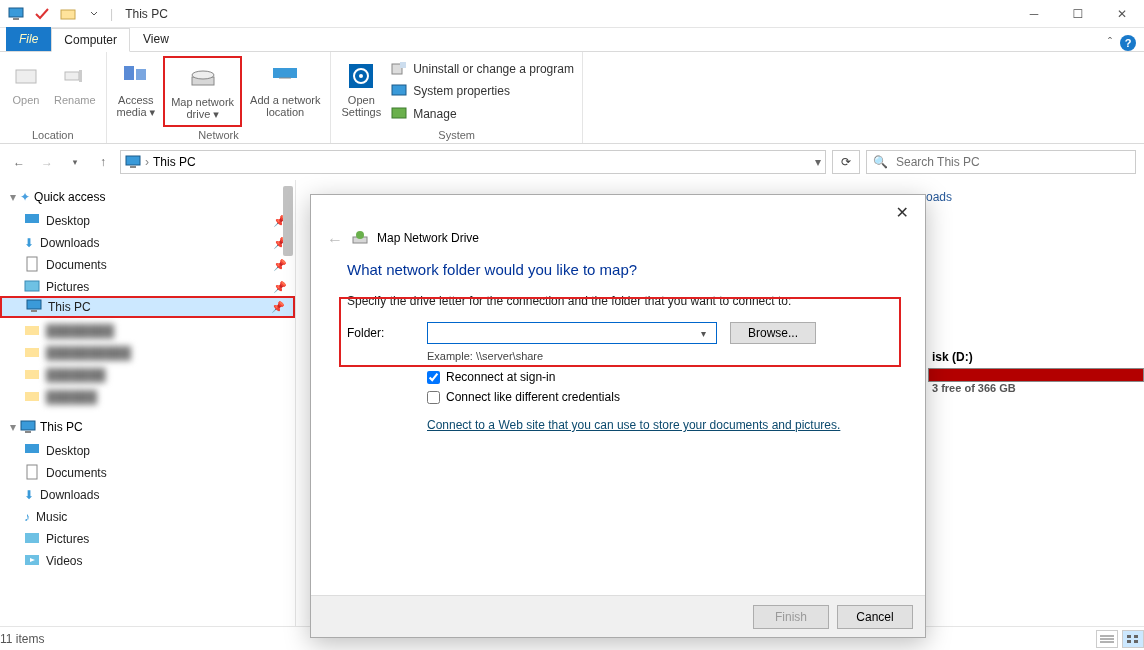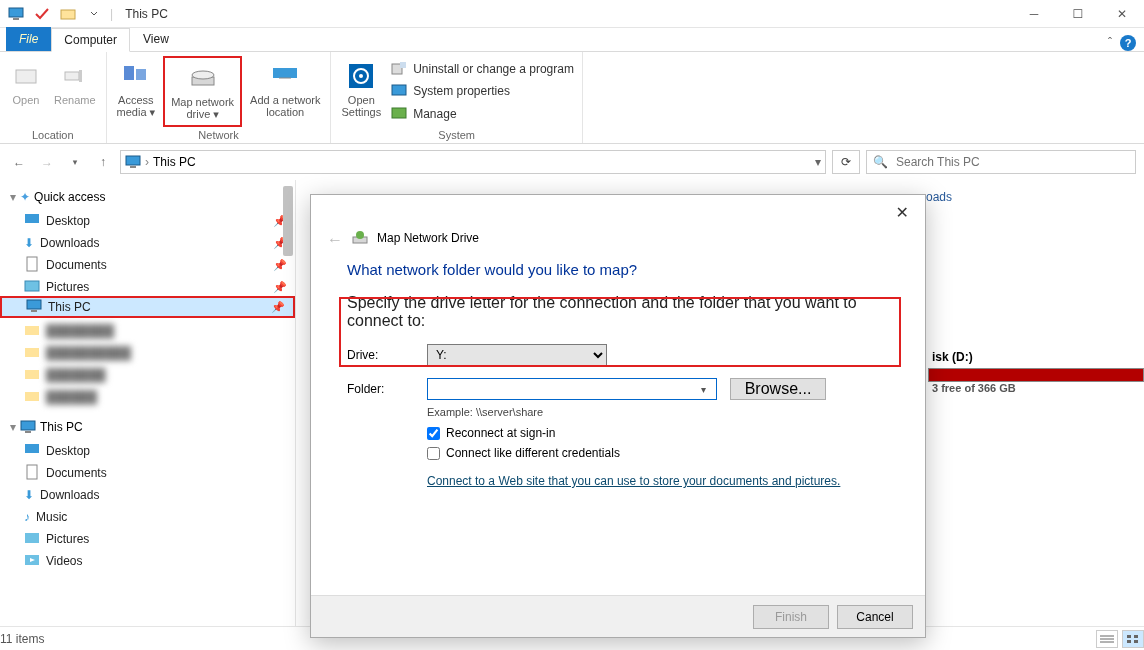--- a/index.html
+++ b/index.html
@@ -52,26 +52,26 @@
 .statusbar { height:24px; border-top:1px solid #e5e5e5; display:flex; align-items:center; padding:0 0; font-size:11px; color:#555; }
 .statusbar .viewbtns { margin-left:auto; display:flex; gap:4px; }
 .statusbar .viewbtns div{ width:22px;height:18px;border:1px solid #ccc;display:flex;align-items:center;justify-content:center; }
 
 .dialog { position:absolute; left:310px; top:194px; width:616px; height:444px; background:#fff; border:1px solid #aaa; box-shadow: 0 6px 24px rgba(0,0,0,.25); }
 .dialog .dlg-top { height:34px; display:flex; align-items:center; padding:0 8px; }
 .dialog .dlg-top .close { margin-left:auto; font-size:16px; color:#333; padding:4px 8px; }
 .dialog .dlg-head { display:flex; align-items:center; gap:8px; padding: 0 16px; font-size:12px; }
 .dialog .dlg-body { padding: 14px 36px 0 36px; }
 .dialog .heading { color:#003399; font-size:15px; margin-bottom:16px; }
-.dialog .desc { font-size:16px; color:#222; margin-bottom:14px; }
+.dialog .desc { font-size:12px; color:#222; margin-bottom:14px; }
 .dialog .row { display:flex; align-items:center; margin-bottom:12px; }
 .dialog .row .lab { width:80px; font-size:12px; }
 .dialog select { width:180px; height:22px; border:1px solid #7a7a7a; background:#e5e5e5; font-size:12px; padding:0 4px;}
 .dialog .folder-input { width:290px; height:22px; border:1px solid #0066cc; font-size:12px; padding:0 4px; }
-.dialog .browse { width:96px; height:22px; margin-left:8px; background:#e1e1e1; border:1px solid #adadad; font-size:16px; }
+.dialog .browse { width:86px; height:22px; margin-left:8px; background:#e1e1e1; border:1px solid #adadad; font-size:12px; }
 .dialog .example { margin-left:80px; font-size:11px; color:#444; margin-bottom:8px; margin-top:-6px;}
 .dialog .cbrow { margin-left:80px; display:flex; align-items:center; gap:6px; margin-bottom:6px; font-size:12px; }
 .dialog .link { margin-left:80px; color:#0c4a6e; text-decoration:underline; font-size:12px; }
 .dialog .dlg-foot { position:absolute; bottom:0; left:0; right:0; height:42px; background:#f0f0f0; border-top:1px solid #ddd; display:flex; align-items:center; justify-content:flex-end; gap:8px; padding:0 12px; }
 .dialog .dlg-foot button { width:76px; height:24px; border:1px solid #adadad; background:#e1e1e1; font-size:12px; }
 .dialog .dlg-foot button.disabled { color:#9a9a9a; }
 .red-box { position:absolute; border:2px solid #e02020; pointer-events:none; }
 
 .disk-frag { position:absolute; right:0; top:170px; width:216px;font-weight:bold; }
 .disk-frag .name{ font-size:12px; margin-bottom:4px; padding-left:4px;}
@@ -398,24 +398,20 @@
       </svg>
     <span>Map Network Drive</span>
   </div>
   <div class="dlg-body">
     <div class="heading">What network folder would you like to map?</div>
     <div class="desc">Specify the drive letter for the connection and the folder that you want to connect to:</div>
 
     <div class="red-box" style="left:28px; top:102px; width:562px; height:70px;"></div>
 
     <div class="row">
-      <span class="lab">Drive:</span>
-      <select><option>Y:</option></select>
-    </div>
-    <div class="row">
       <span class="lab">Folder:</span>
       <input class="folder-input" value="" style="">
       <span style="position:relative;left:-16px;color:#555;font-size:10px">▾</span>
       <button class="browse">Browse...</button>
     </div>
     <div class="example">Example: \\server\share</div>
     <div class="cbrow">
         <input type="checkbox" checked="" style="">
         <span>Reconnect at sign-in</span>
       </div>

